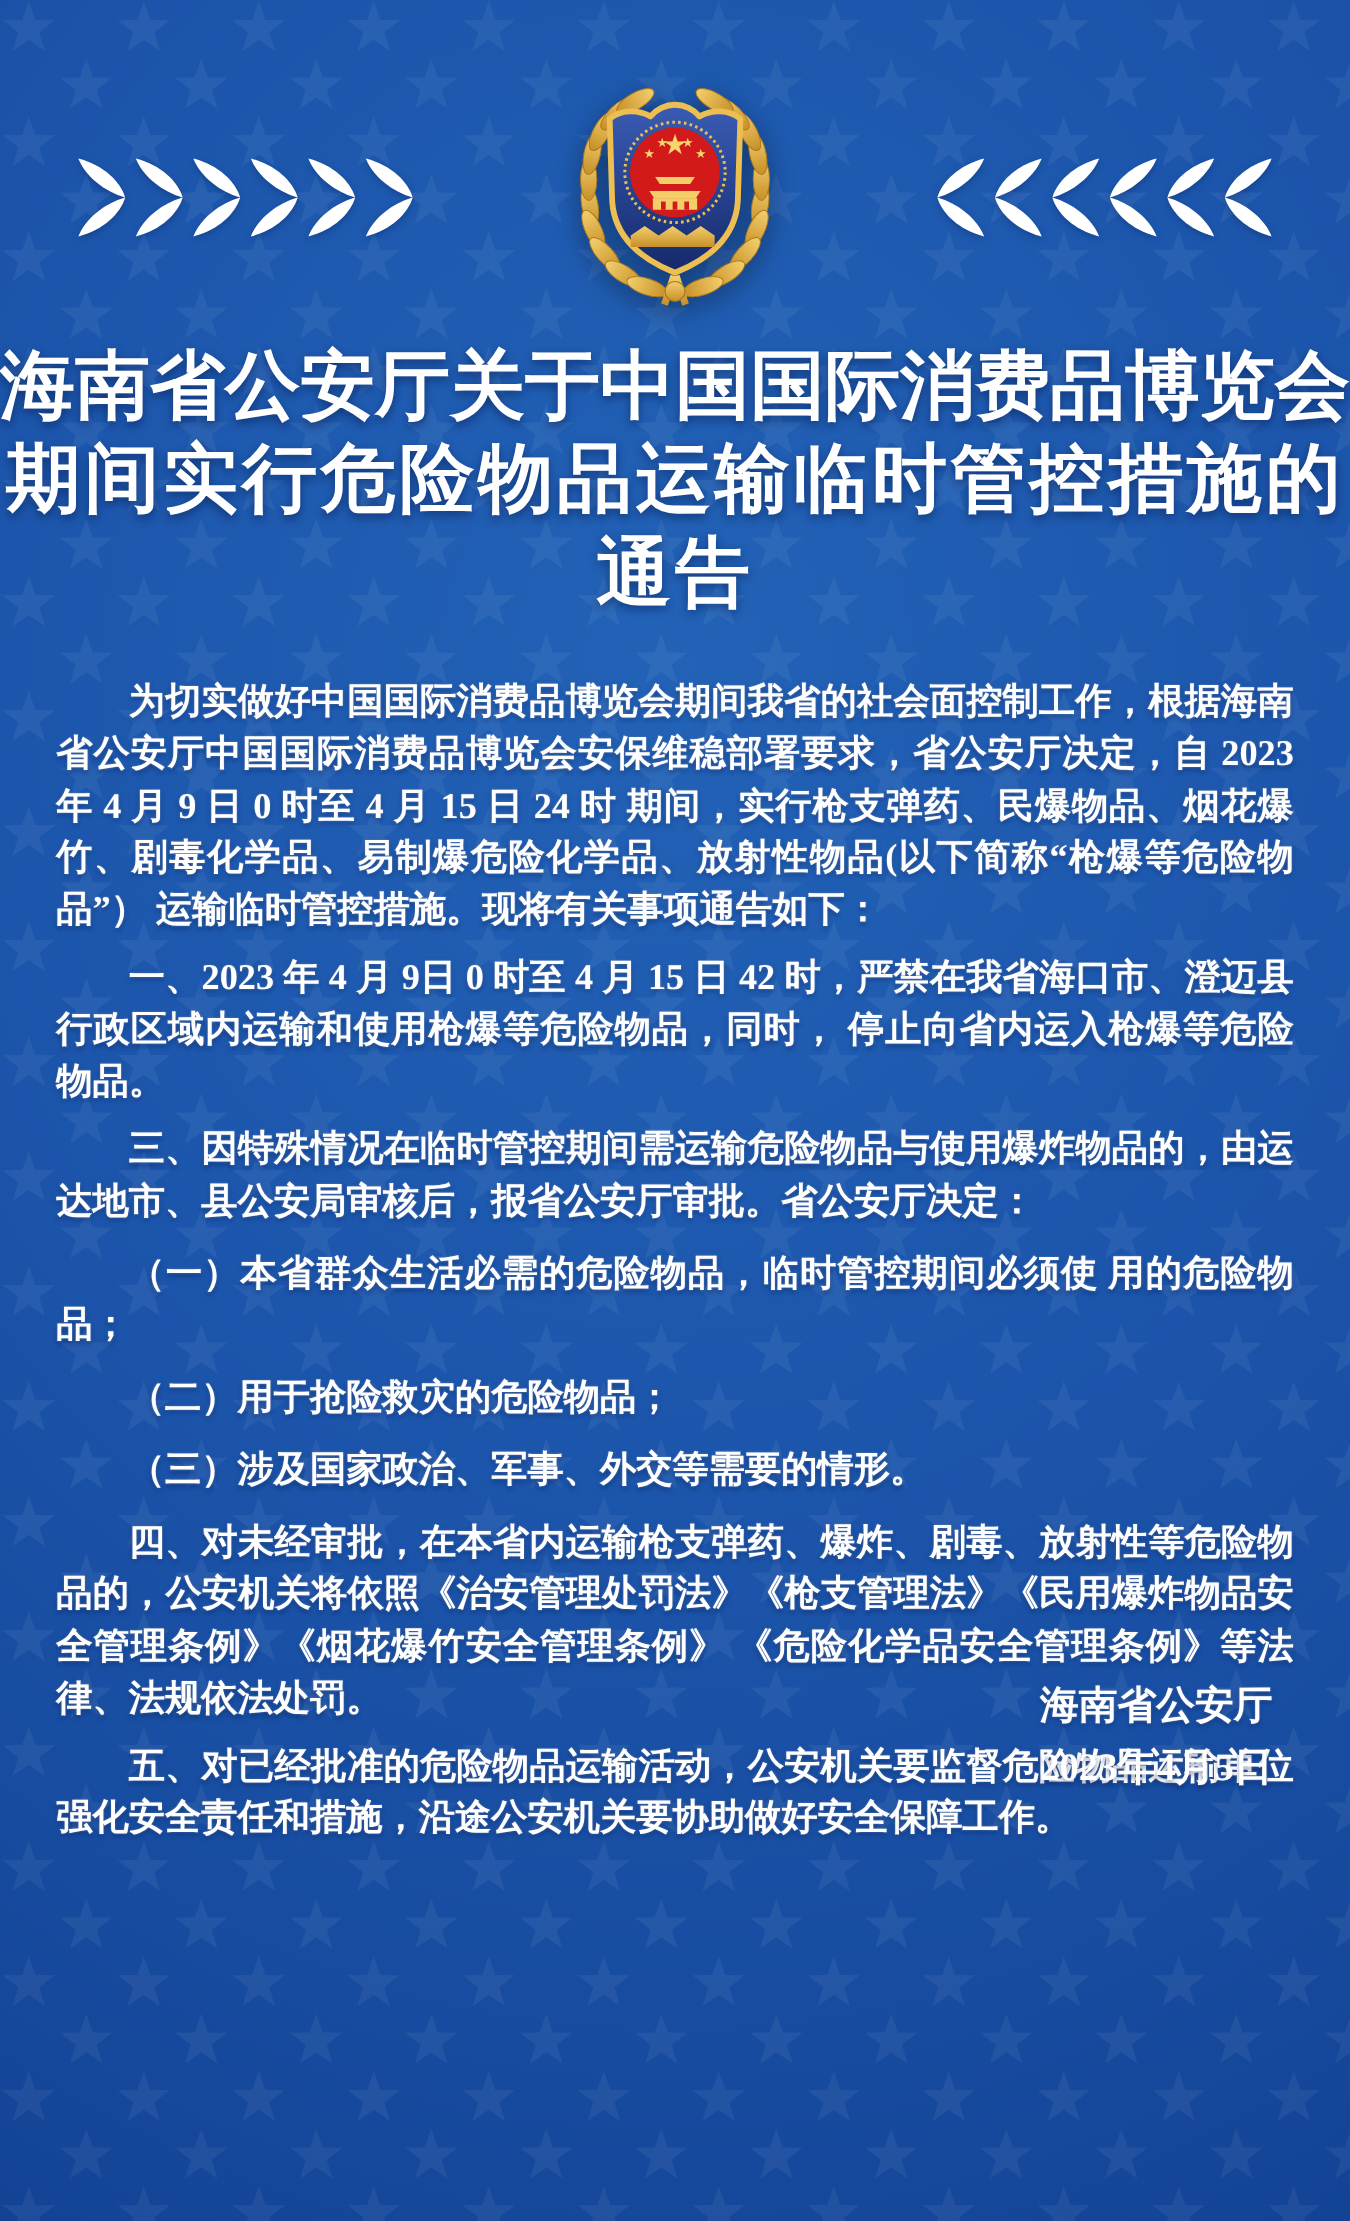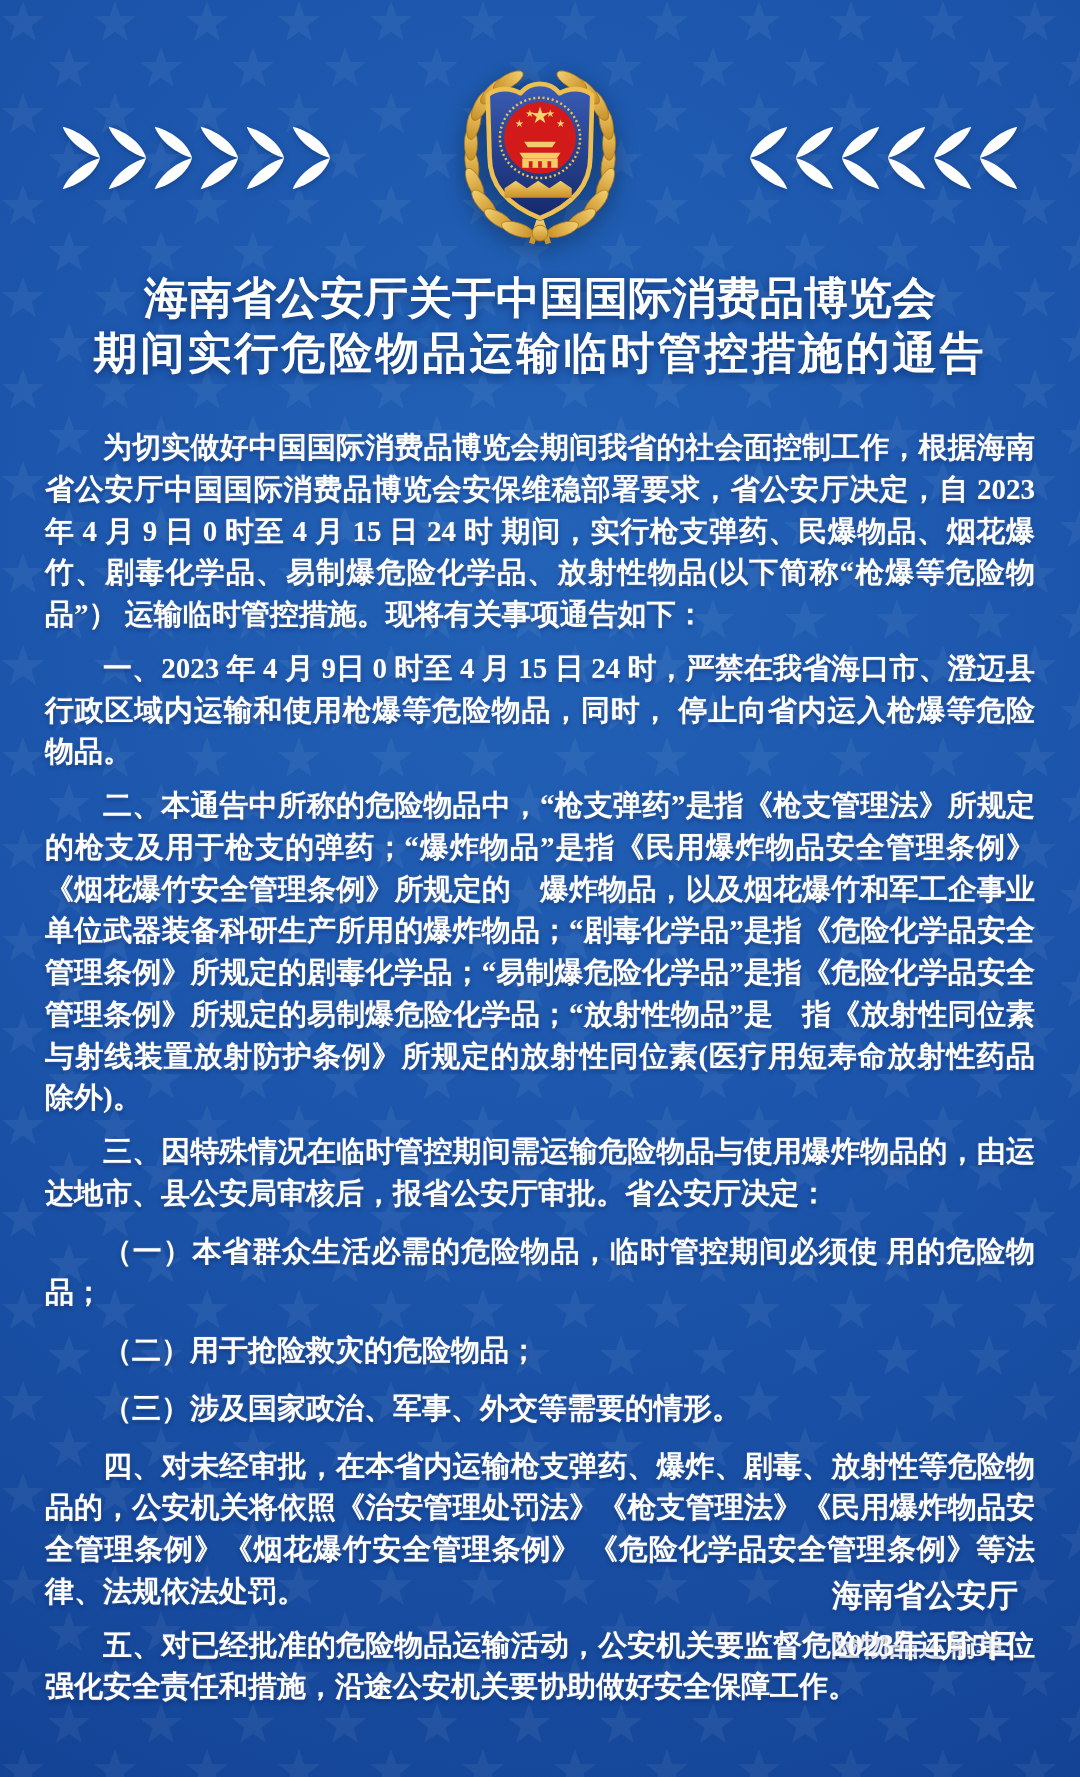--- a/index.html
+++ b/index.html
@@ -19,21 +19,21 @@
   .badge{position:absolute;left:50%;transform:translateX(-50%);top:52px;
          filter:drop-shadow(0 6px 10px rgba(0,0,0,0.35));}
   .chevrons{position:absolute;top:122px;display:flex;gap:5px;}
   .chevrons.left{left:60px;}
   .chevrons.right{right:60px;}
   .chevrons svg{display:block;filter:drop-shadow(0 2px 3px rgba(0,20,70,0.3));}
 
   
   .title{
     padding-top:272px;margin:0;text-align:center;color:#ffffff;
-    font-size:44px;font-weight:900;line-height:1.24;
+    font-size:60px;font-weight:900;line-height:1.24;
     text-shadow:0 3px 8px rgba(0,10,50,0.45);
   }
   .title .line2{letter-spacing:3px;}
 
   
   .body{
     margin:46px 45px 0 45px;color:#ffffff;
     font-size:29px;font-weight:700;line-height:1.44;
     text-align:justify;
     text-shadow:0 0 2px rgba(255,255,255,0.28), 0 2px 4px rgba(0,20,70,0.45);
@@ -204,22 +204,21 @@
       <path d="M82 146 L94 138 L106 146 L118 138 L130 146 L142 138 L154 146 L154 156 L82 156 Z" fill="url(#goldGrad)"></path>
     </svg>
 
     <h1 class="title">
       <div class="line1">海南省公安厅关于中国国际消费品博览会</div>
       <div class="line2">期间实行危险物品运输临时管控措施的通告</div>
     </h1>
 
     <main class="body">
       <p>为切实做好中国国际消费品博览会期间我省的社会面控制工作，根据海南省公安厅中国国际消费品博览会安保维稳部署要求，省公安厅决定，自 2023 年 4 月 9 日 0 时至 4 月 15 日 24 时 期间，实行枪支弹药、民爆物品、烟花爆竹、剧毒化学品、易制爆危险化学品、放射性物品(以下简称“枪爆等危险物品”） 运输临时管控措施。现将有关事项通告如下：</p>
-      <p>一、2023 年 4 月 9日 0 时至 4 月 15 日 24 时，严禁在我省海口市、澄迈县行政区域内运输和使用枪爆等危险物品，同时， 停止向省内运入枪爆等危险物品。</p>
-      <p>二、本通告中所称的危险物品中，“枪支弹药”是指《枪支管理法》所规定的枪支及用于枪支的弹药；“爆炸物品”是指《民用爆炸物品安全管理条例》《烟花爆竹安全管理条例》所规定的　爆炸物品，以及烟花爆竹和军工企事业单位武器装备科研生产所用的爆炸物品；“剧毒化学品”是指《危险化学品安全管理条例》所规定的剧毒化学品；“易制爆危险化学品”是指《危险化学品安全管理条例》所规定的易制爆危险化学品；“放射性物品”是　指《放射性同位素与射线装置放射防护条例》所规定的放射性同位素(医疗用短寿命放射性药品除外)。</p>
+      <p>一、2023 年 4 月 9日 0 时至 4 月 15 日 42 时，严禁在我省海口市、澄迈县行政区域内运输和使用枪爆等危险物品，同时， 停止向省内运入枪爆等危险物品。</p>
       <p>三、因特殊情况在临时管控期间需运输危险物品与使用爆炸物品的，由运达地市、县公安局审核后，报省公安厅审批。省公安厅决定：</p>
       <p class="item">（一）本省群众生活必需的危险物品，临时管控期间必须使 用的危险物品；</p>
       <p class="item">（二）用于抢险救灾的危险物品；</p>
       <p class="item">（三）涉及国家政治、军事、外交等需要的情形。</p>
       <p>四、对未经审批，在本省内运输枪支弹药、爆炸、剧毒、放射性等危险物品的，公安机关将依照《治安管理处罚法》《枪支管理法》《民用爆炸物品安全管理条例》《烟花爆竹安全管理条例》 《危险化学品安全管理条例》等法律、法规依法处罚。</p>
       <p>五、对已经批准的危险物品运输活动，公安机关要监督危险物品运输单位强化安全责任和措施，沿途公安机关要协助做好安全保障工作。</p>
     </main>
 
     <footer class="signature">
       <div>海南省公安厅</div>

